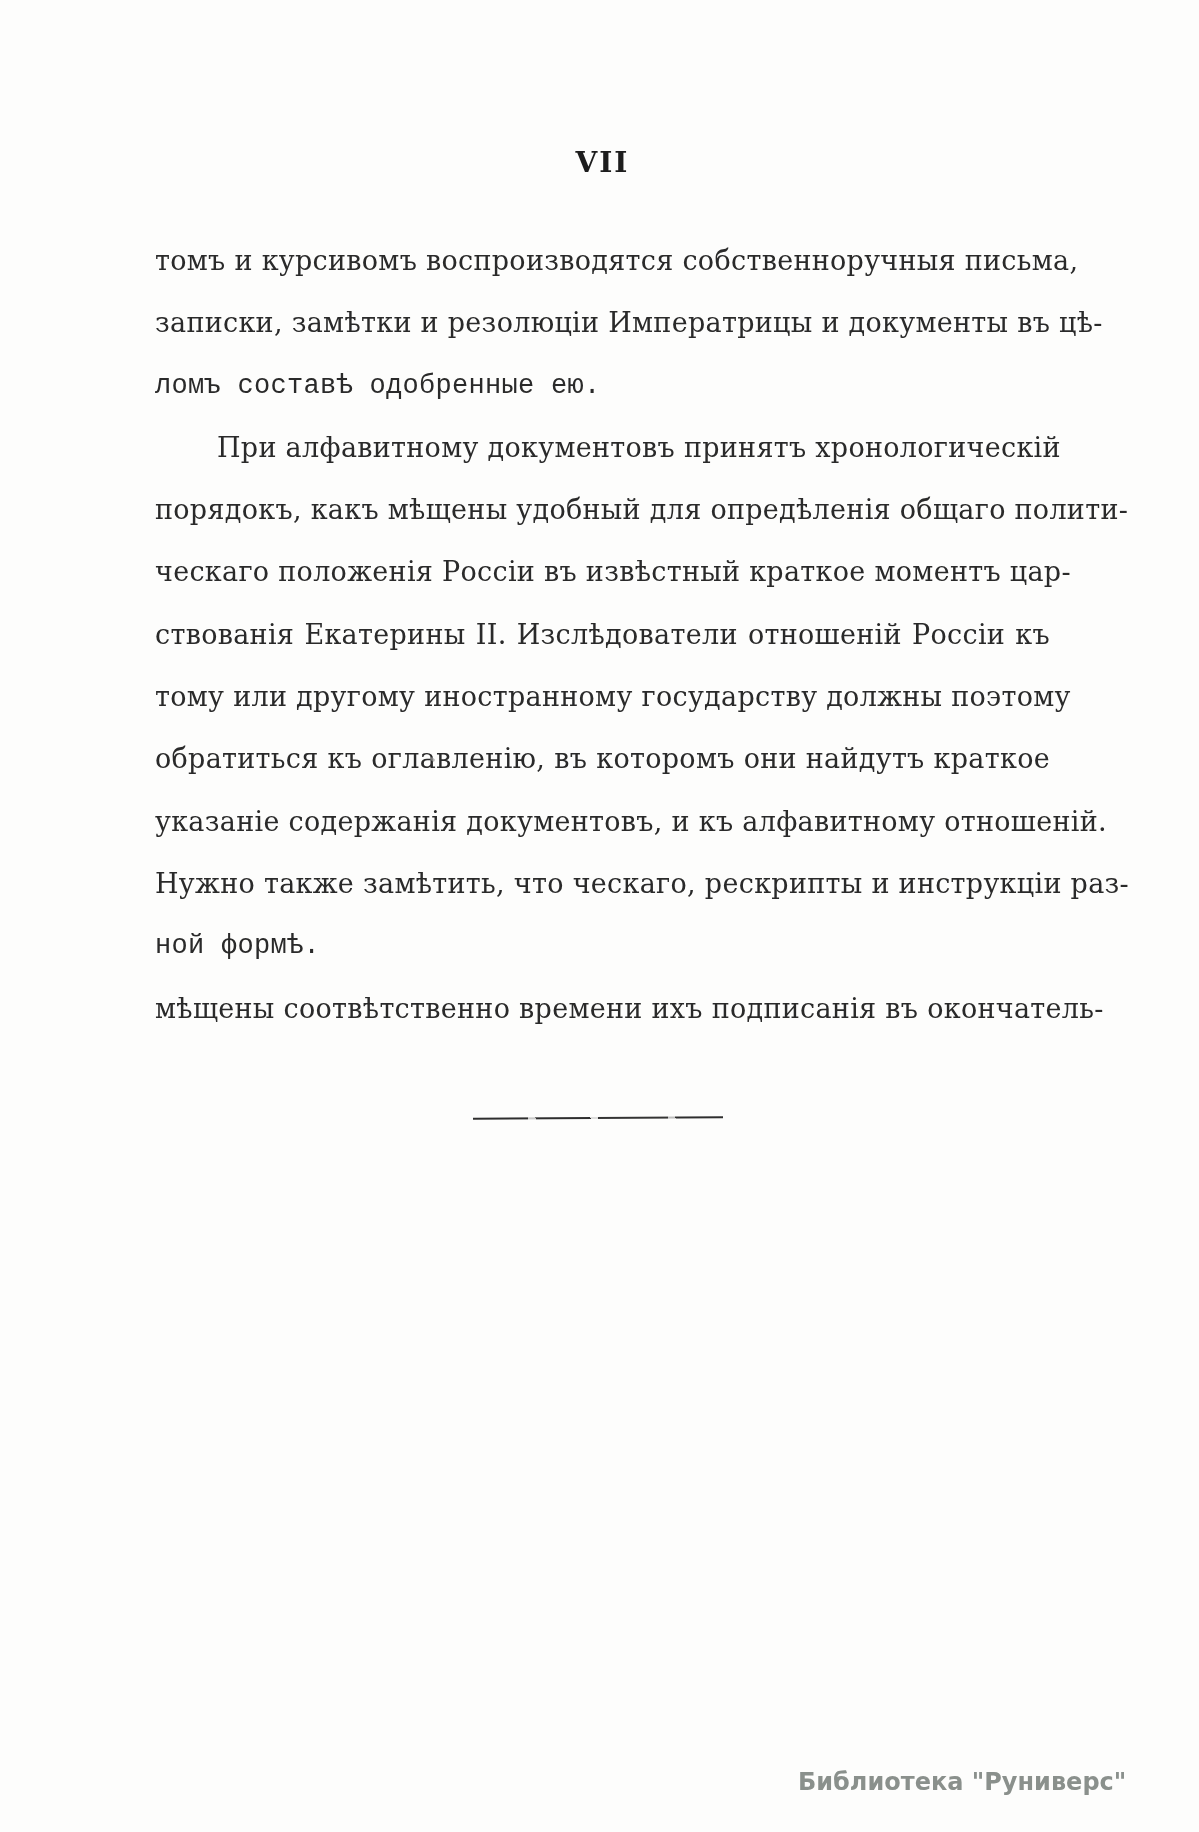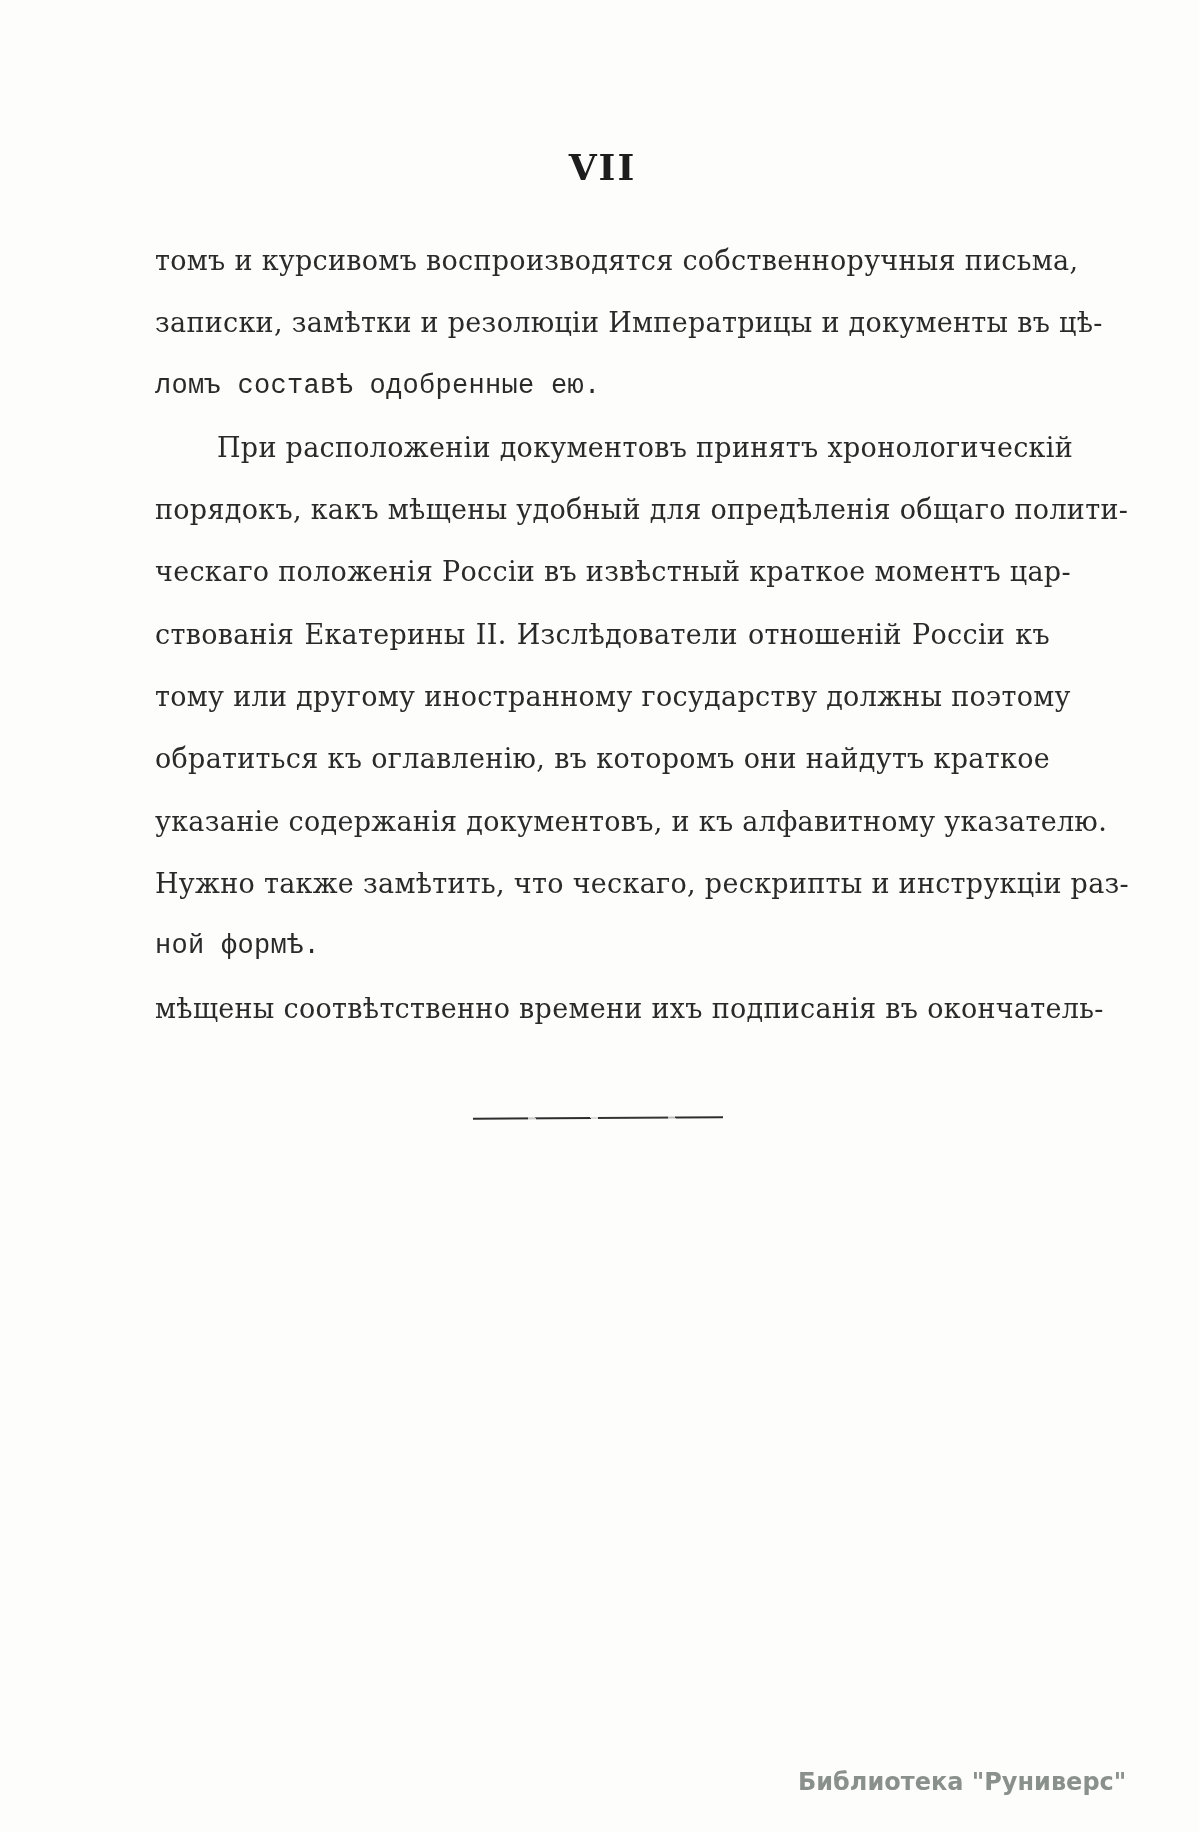--- a/index.html
+++ b/index.html
@@ -16,21 +16,21 @@
     overflow: hidden;
     font-family: "DejaVu Serif", "Liberation Serif", serif;
     color: #242424;
   }
   .page-number {
     position: absolute;
     top: 146px;
     left: 155px;
     width: 895px;
     text-align: center;
-    font-size: 36px;
+    font-size: 28px;
     font-weight: bold;
     letter-spacing: 2px;
     color: #1d1d1d;
   }
   .text-block {
     position: absolute;
     top: 218px;
     left: 155px;
     width: 895px;
     font-size: 27px;
@@ -98,27 +98,27 @@
 
   <div class="page-number">VII</div>
 
   <div class="text-block">
     <div class="para">
       <div class="line">томъ и курсивомъ воспроизводятся собственноручныя письма,</div>
       <div class="line">записки, замѣтки и резолюціи Императрицы и документы въ цѣ-</div>
       <div class="line last">ломъ составѣ одобренные ею.</div>
     </div>
     <div class="para">
-      <div class="line indent">При расположеніи документовъ принятъ хронологическій</div>
+      <div class="line indent">При алфавитному документовъ принятъ хронологическій</div>
       <div class="line">порядокъ, какъ мѣщены удобный для опредѣленія общаго полити-</div>
       <div class="line">ческаго положенія Россіи въ извѣстный краткое моментъ цар-</div>
       <div class="line">ствованія Екатерины II. Изслѣдователи отношеній Россіи къ</div>
       <div class="line">тому или другому иностранному государству должны поэтому</div>
       <div class="line">обратиться къ оглавленію, въ которомъ они найдутъ краткое</div>
-      <div class="line">указаніе содержанія документовъ, и къ алфавитному указателю.</div>
+      <div class="line">указаніе содержанія документовъ, и къ алфавитному отношеній.</div>
       <div class="line">Нужно также замѣтить, что ческаго, рескрипты и инструкціи раз-</div>
       <div class="line last">ной формѣ.</div>
       <div class="line">мѣщены соотвѣтственно времени ихъ подписанія въ окончатель-</div>
     </div>
   </div>
 
   <div class="speck"></div>
 
   <div class="divider"></div>
 

